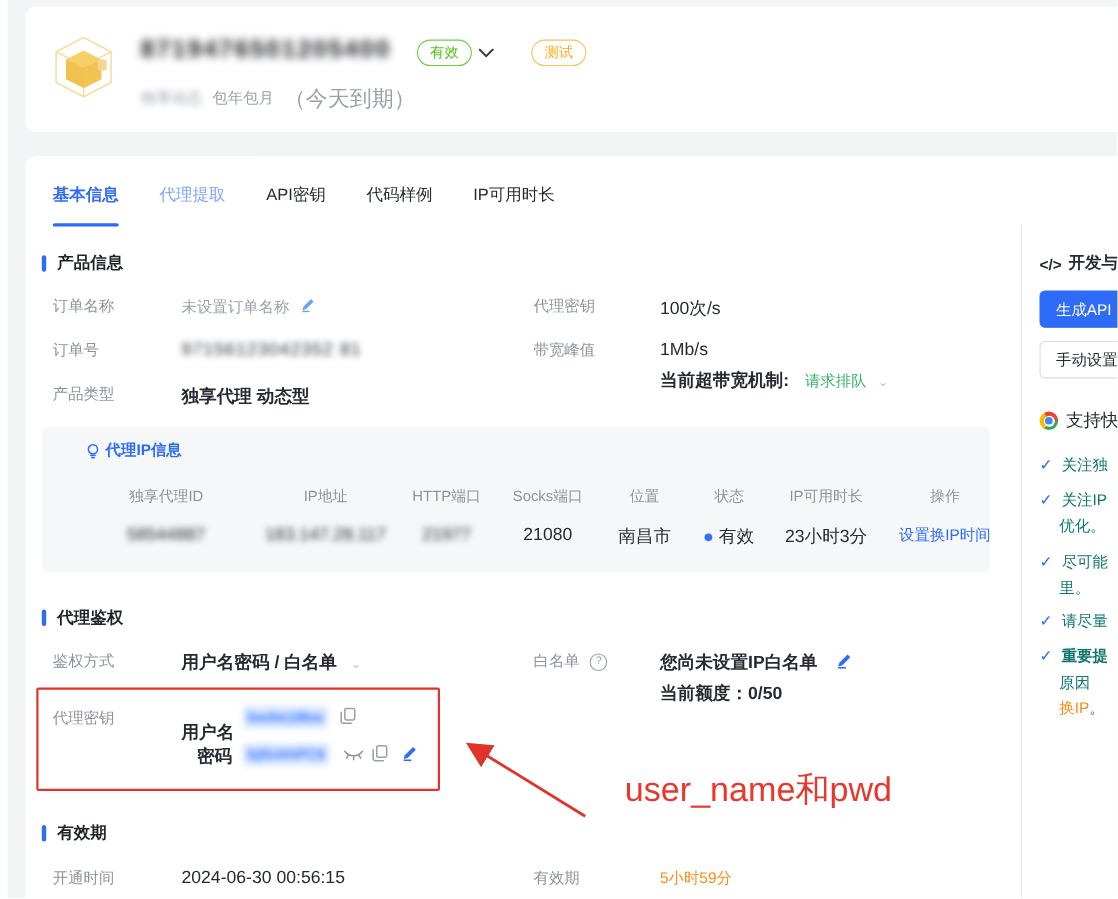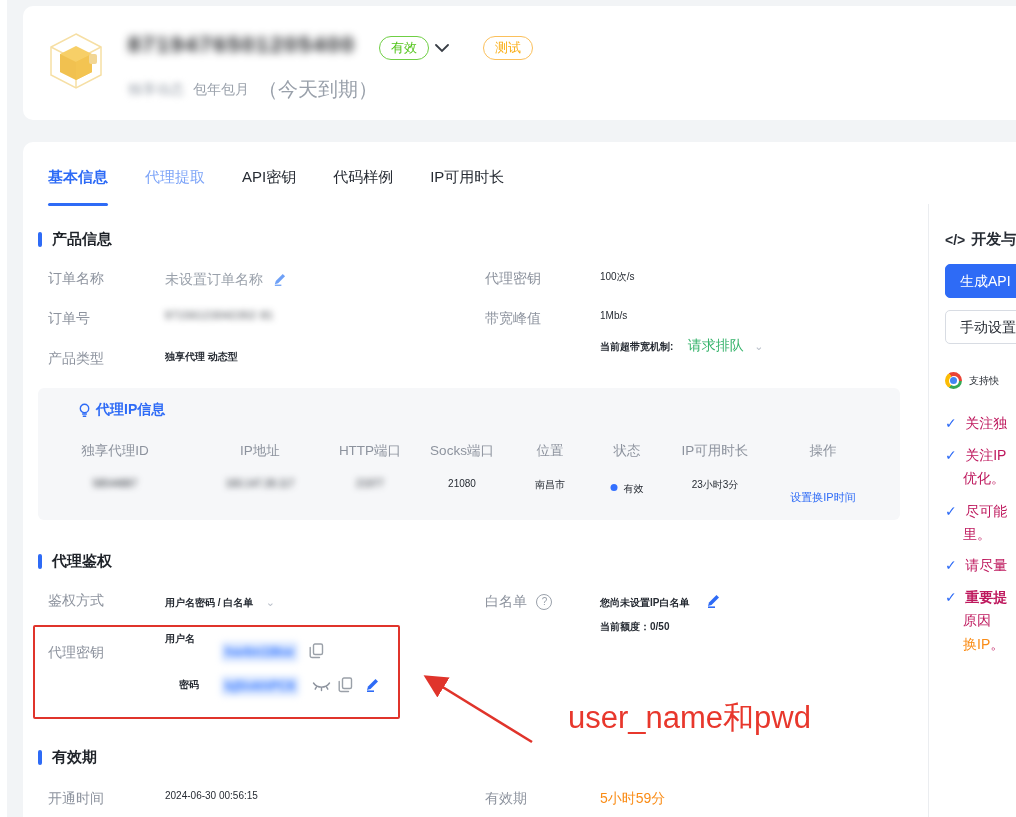--- a/index.html
+++ b/index.html
@@ -1,40 +1,40 @@
 <!DOCTYPE html>
 <html><head>
 <meta charset="utf-8">
 <style>
   html,body{margin:0;padding:0;background:#fff;}
   #app{position:relative;width:1016px;height:817px;overflow:hidden;
        font-family:"Liberation Sans","DejaVu Sans",sans-serif;background:#fff;color:#262b33;}
   .abs{position:absolute;}
   .card{position:absolute;background:#fff;border-radius:10px;}
   .lbl{color:#8d939e;font-size:14px;white-space:nowrap;}
-  .val{color:#262b33;font-size:10px;white-space:nowrap;}
+  .val{color:#262b33;font-size:16px;white-space:nowrap;}
   .bold{font-weight:bold;}
   .gray{color:#9aa1ab;}
   .blue{color:#2e6bf6;}
   .green{color:#52c41a;}
   .orange{color:#fa8c16;}
   .blur3{filter:blur(3px);}
   .blur4{filter:blur(4px);}
   .badge{display:inline-block;border-radius:13px;padding:2px 11px;font-size:13px;line-height:18px;background:#fff;}
   .badge.green{border:1px solid #6fcf44;color:#52c41a;}
   .badge.orange{border:1px solid #fbc05b;color:#faad14;}
   .sec-title{display:flex;align-items:center;gap:10px;font-size:15px;font-weight:bold;color:#1f2329;}
   .sec-bar{width:4px;height:15px;background:#2e6bf6;border-radius:2px;}
   .tab{font-size:15px;cursor:pointer;white-space:nowrap;}
   .chip{display:inline-block;background:#d7e5ff;border-radius:3px;height:18px;line-height:18px;
         padding:1px 4px;color:#3a7bff;font-size:13px;font-weight:bold;}
   .icon-btn{display:inline-block;vertical-align:middle;cursor:pointer;}
-  .cell{position:absolute;transform:translateX(-50%);white-space:nowrap;}
+  .cell{position:absolute;transform:translateX(-50%);white-space:nowrap;margin-left:36px;}
   .check{color:#2e6bf6;font-size:14px;font-weight:bold;}
-  .tipline{font-size:14px;color:#be185d;white-space:nowrap;}
+  .tipline{font-size:14px;color:#0f766e;white-space:nowrap;}
   .btn{position:absolute;box-sizing:border-box;height:34px;line-height:32px;border-radius:5px;
        font-size:14px;padding:0 14px;cursor:pointer;white-space:nowrap;}
   .btn.primary{background:#2e6bf6;color:#fff;border:1px solid #2e6bf6;}
   .btn.plain{background:#fff;color:#262b33;border:1px solid #d8dce3;}
   .dot{display:inline-block;width:7px;height:7px;border-radius:50%;background:#3370ff;margin-right:6px;vertical-align:1px;}
   .chev{color:#b9bfc9;font-size:11px;}
   .qmark{display:inline-block;width:14px;height:14px;border:1px solid #9aa1ab;border-radius:50%;
          color:#9aa1ab;font-size:10px;line-height:14px;text-align:center;vertical-align:1px;}
   svg{display:block;}
   .ann{color:#e8372c;}
@@ -149,37 +149,37 @@
 
       <span class="cell val blur3" style="left:77px;top:90px;">58544887</span>
       <span class="cell val blur3" style="left:222px;top:90px;">183.147.28.117</span>
       <span class="cell val blur3" style="left:332px;top:90px;">21977</span>
       <span class="cell val" style="left:424px;top:90px;">21080</span>
       <span class="cell val" style="left:512px;top:90px;">南昌市</span>
       <span class="cell" style="left:589px;top:90px;">
         <span class="dot"></span><span class="val">有效</span>
       </span>
       <span class="cell val" style="left:677px;top:90px;">23小时3分</span>
-      <span class="cell blue" style="left:785px;top:102px;font-size:11px;cursor:pointer;">设置换IP时间</span>
+      <span class="cell blue" style="left:785px;top:90px;font-size:14px;cursor:pointer;">设置换IP时间</span>
     </div>
 
     <div class="abs sec-title" style="left:15px;top:410px;">
       <span class="sec-bar"></span>
       <span>代理鉴权</span>
     </div>
 
     <span class="abs lbl" style="left:25px;top:450px;">鉴权方式</span>
     <span class="abs" style="left:142px;top:450px;white-space:nowrap;cursor:pointer;">
       <span class="val bold">用户名密码 / 白名单</span>
       <span class="chev" style="margin-left:8px;">⌄</span>
     </span>
 
     <span class="abs lbl" style="left:25px;top:502px;">代理密钥</span>
 
-    <span class="abs val bold" style="left:142px;top:490px;">用户名</span>
+    <span class="abs val bold" style="left:142px;top:514px;">用户名</span>
     <span class="abs chip blur3" style="left:198px;top:500px;">hw4m18kw</span>
     <span class="abs icon-btn" style="left:286px;top:501px;">
       <svg width="15" height="16" viewBox="0 0 15 16">
           <rect x="4.5" y="1" width="9" height="10.5" rx="1.5" fill="none" stroke="#9aa0a8" stroke-width="1.4"></rect>
           <path d="M10.5 14.5 H3 a1.8 1.8 0 0 1 -1.8 -1.8 V4.5" fill="none" stroke="#9aa0a8" stroke-width="1.4" stroke-linecap="round"></path>
         </svg>
     </span>
 
     <span class="abs val bold" style="left:156px;top:536px;">密码</span>
     <span class="abs chip blur3" style="left:198px;top:534px;">bj5ivkhPC6</span>

